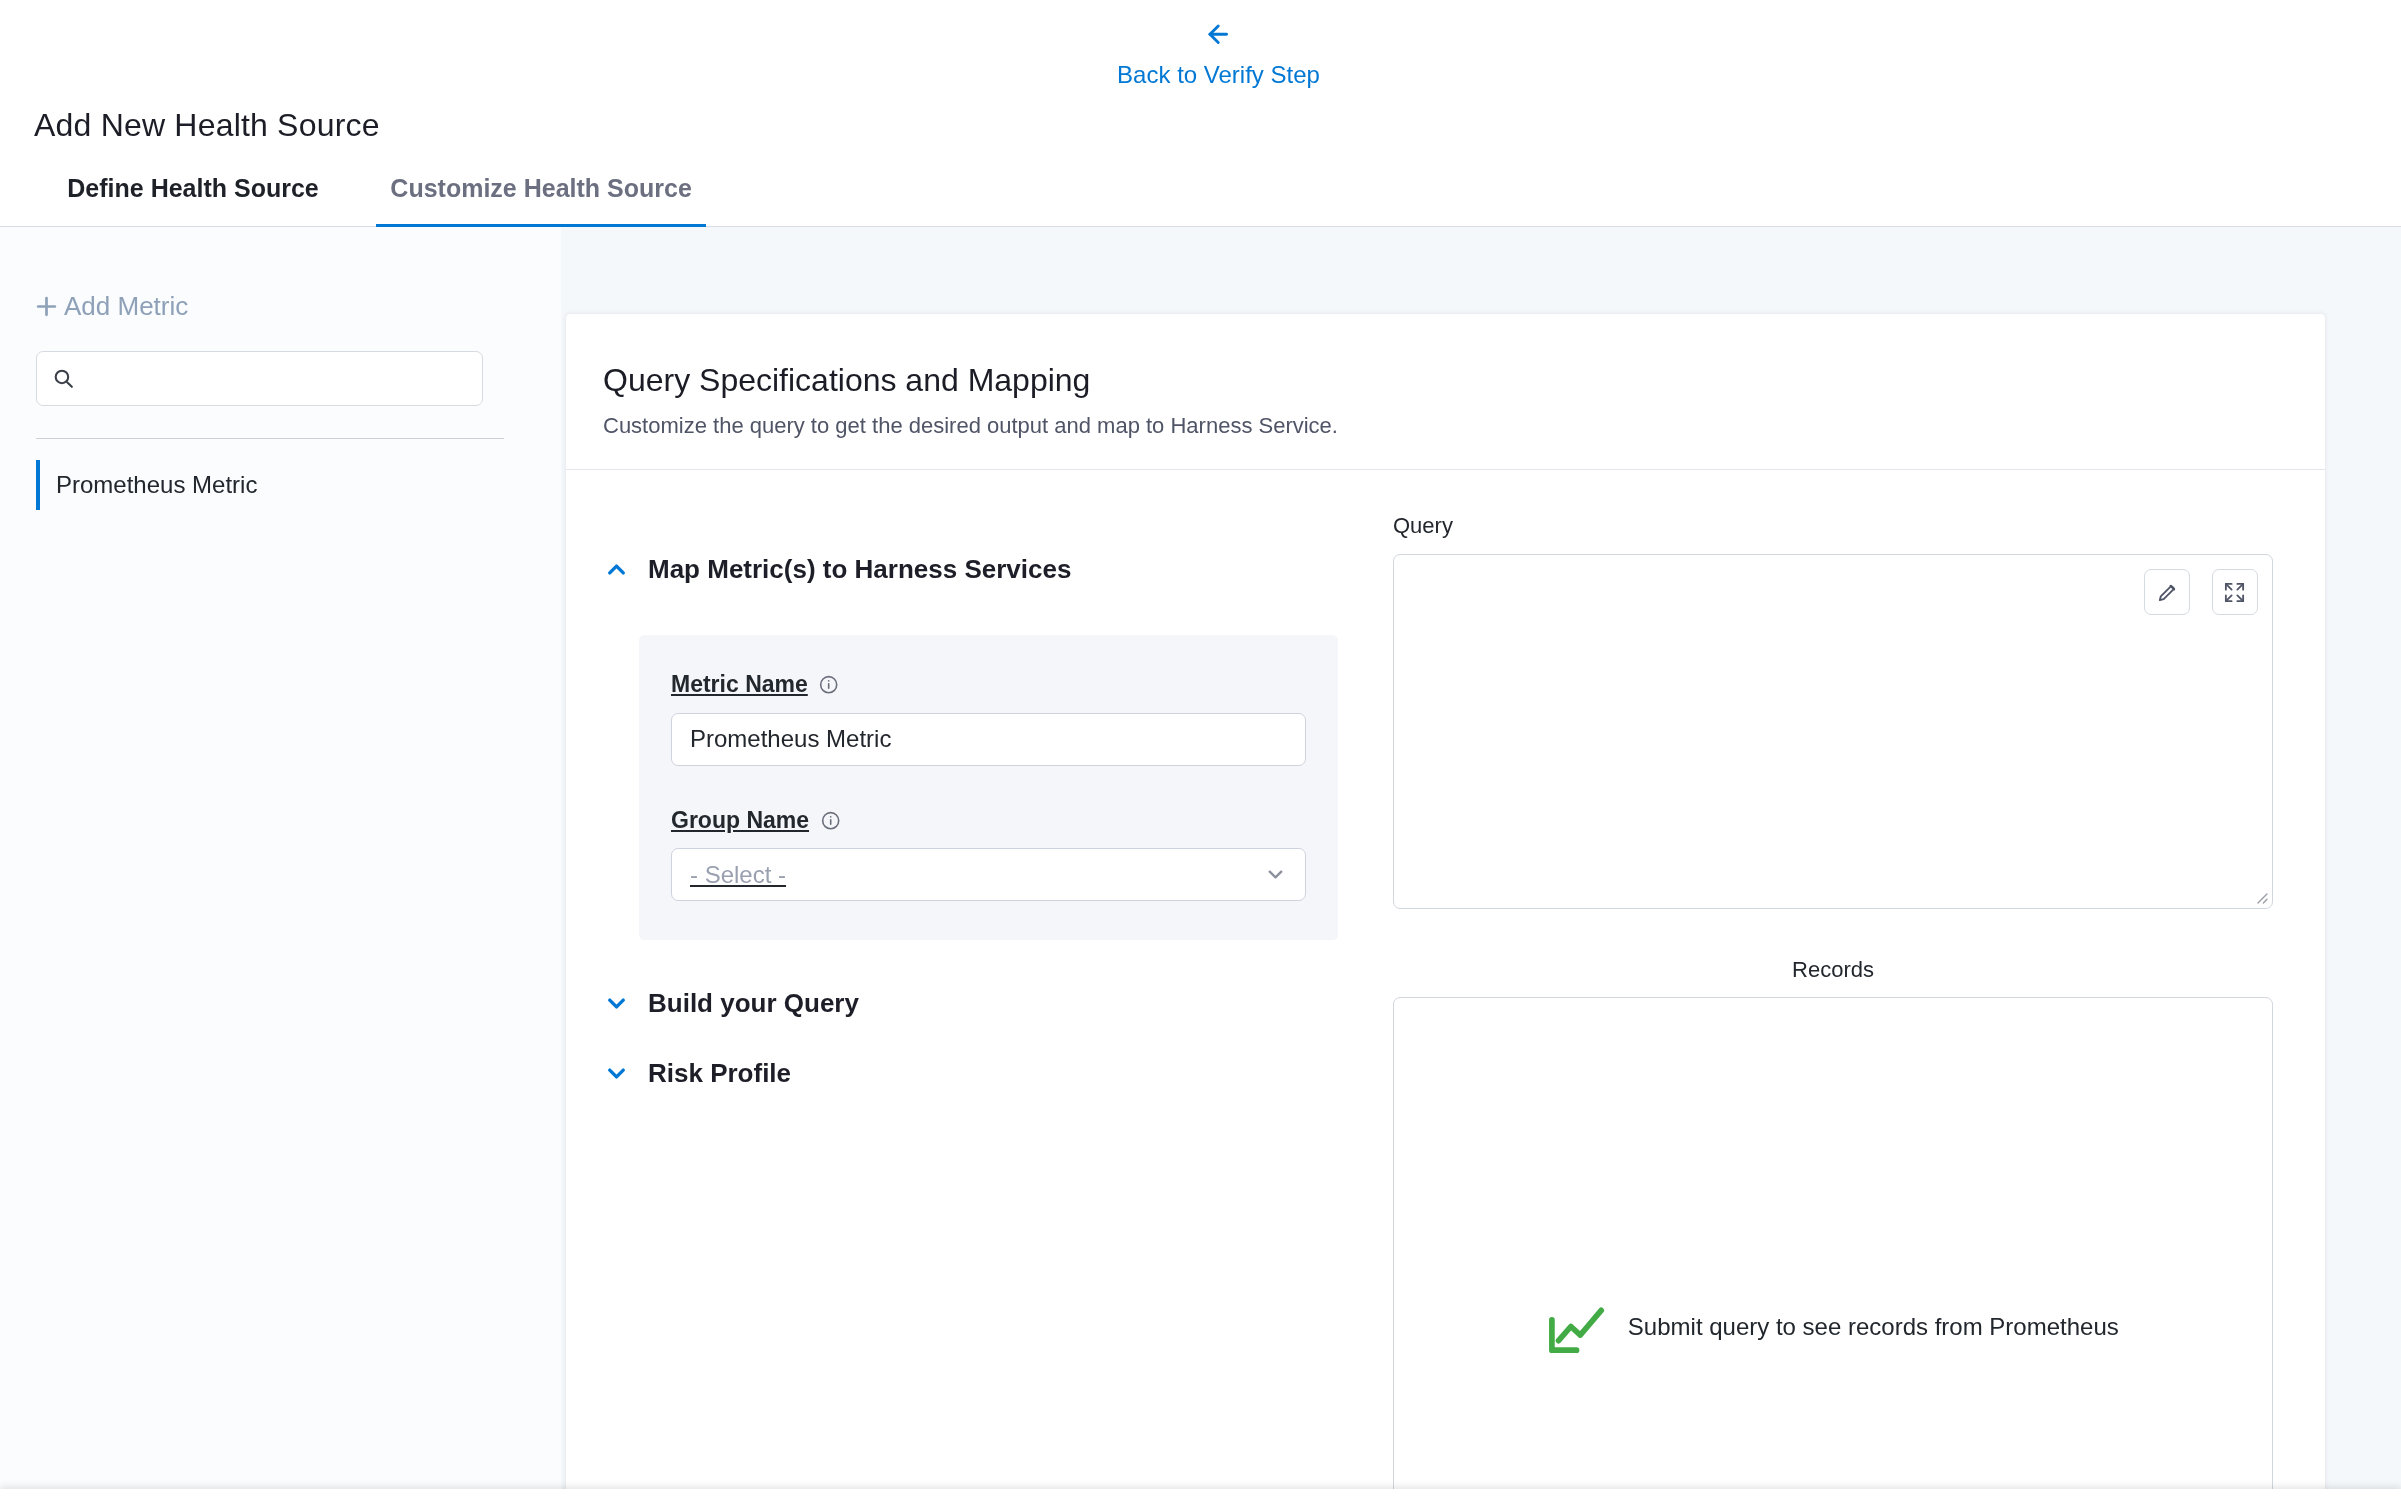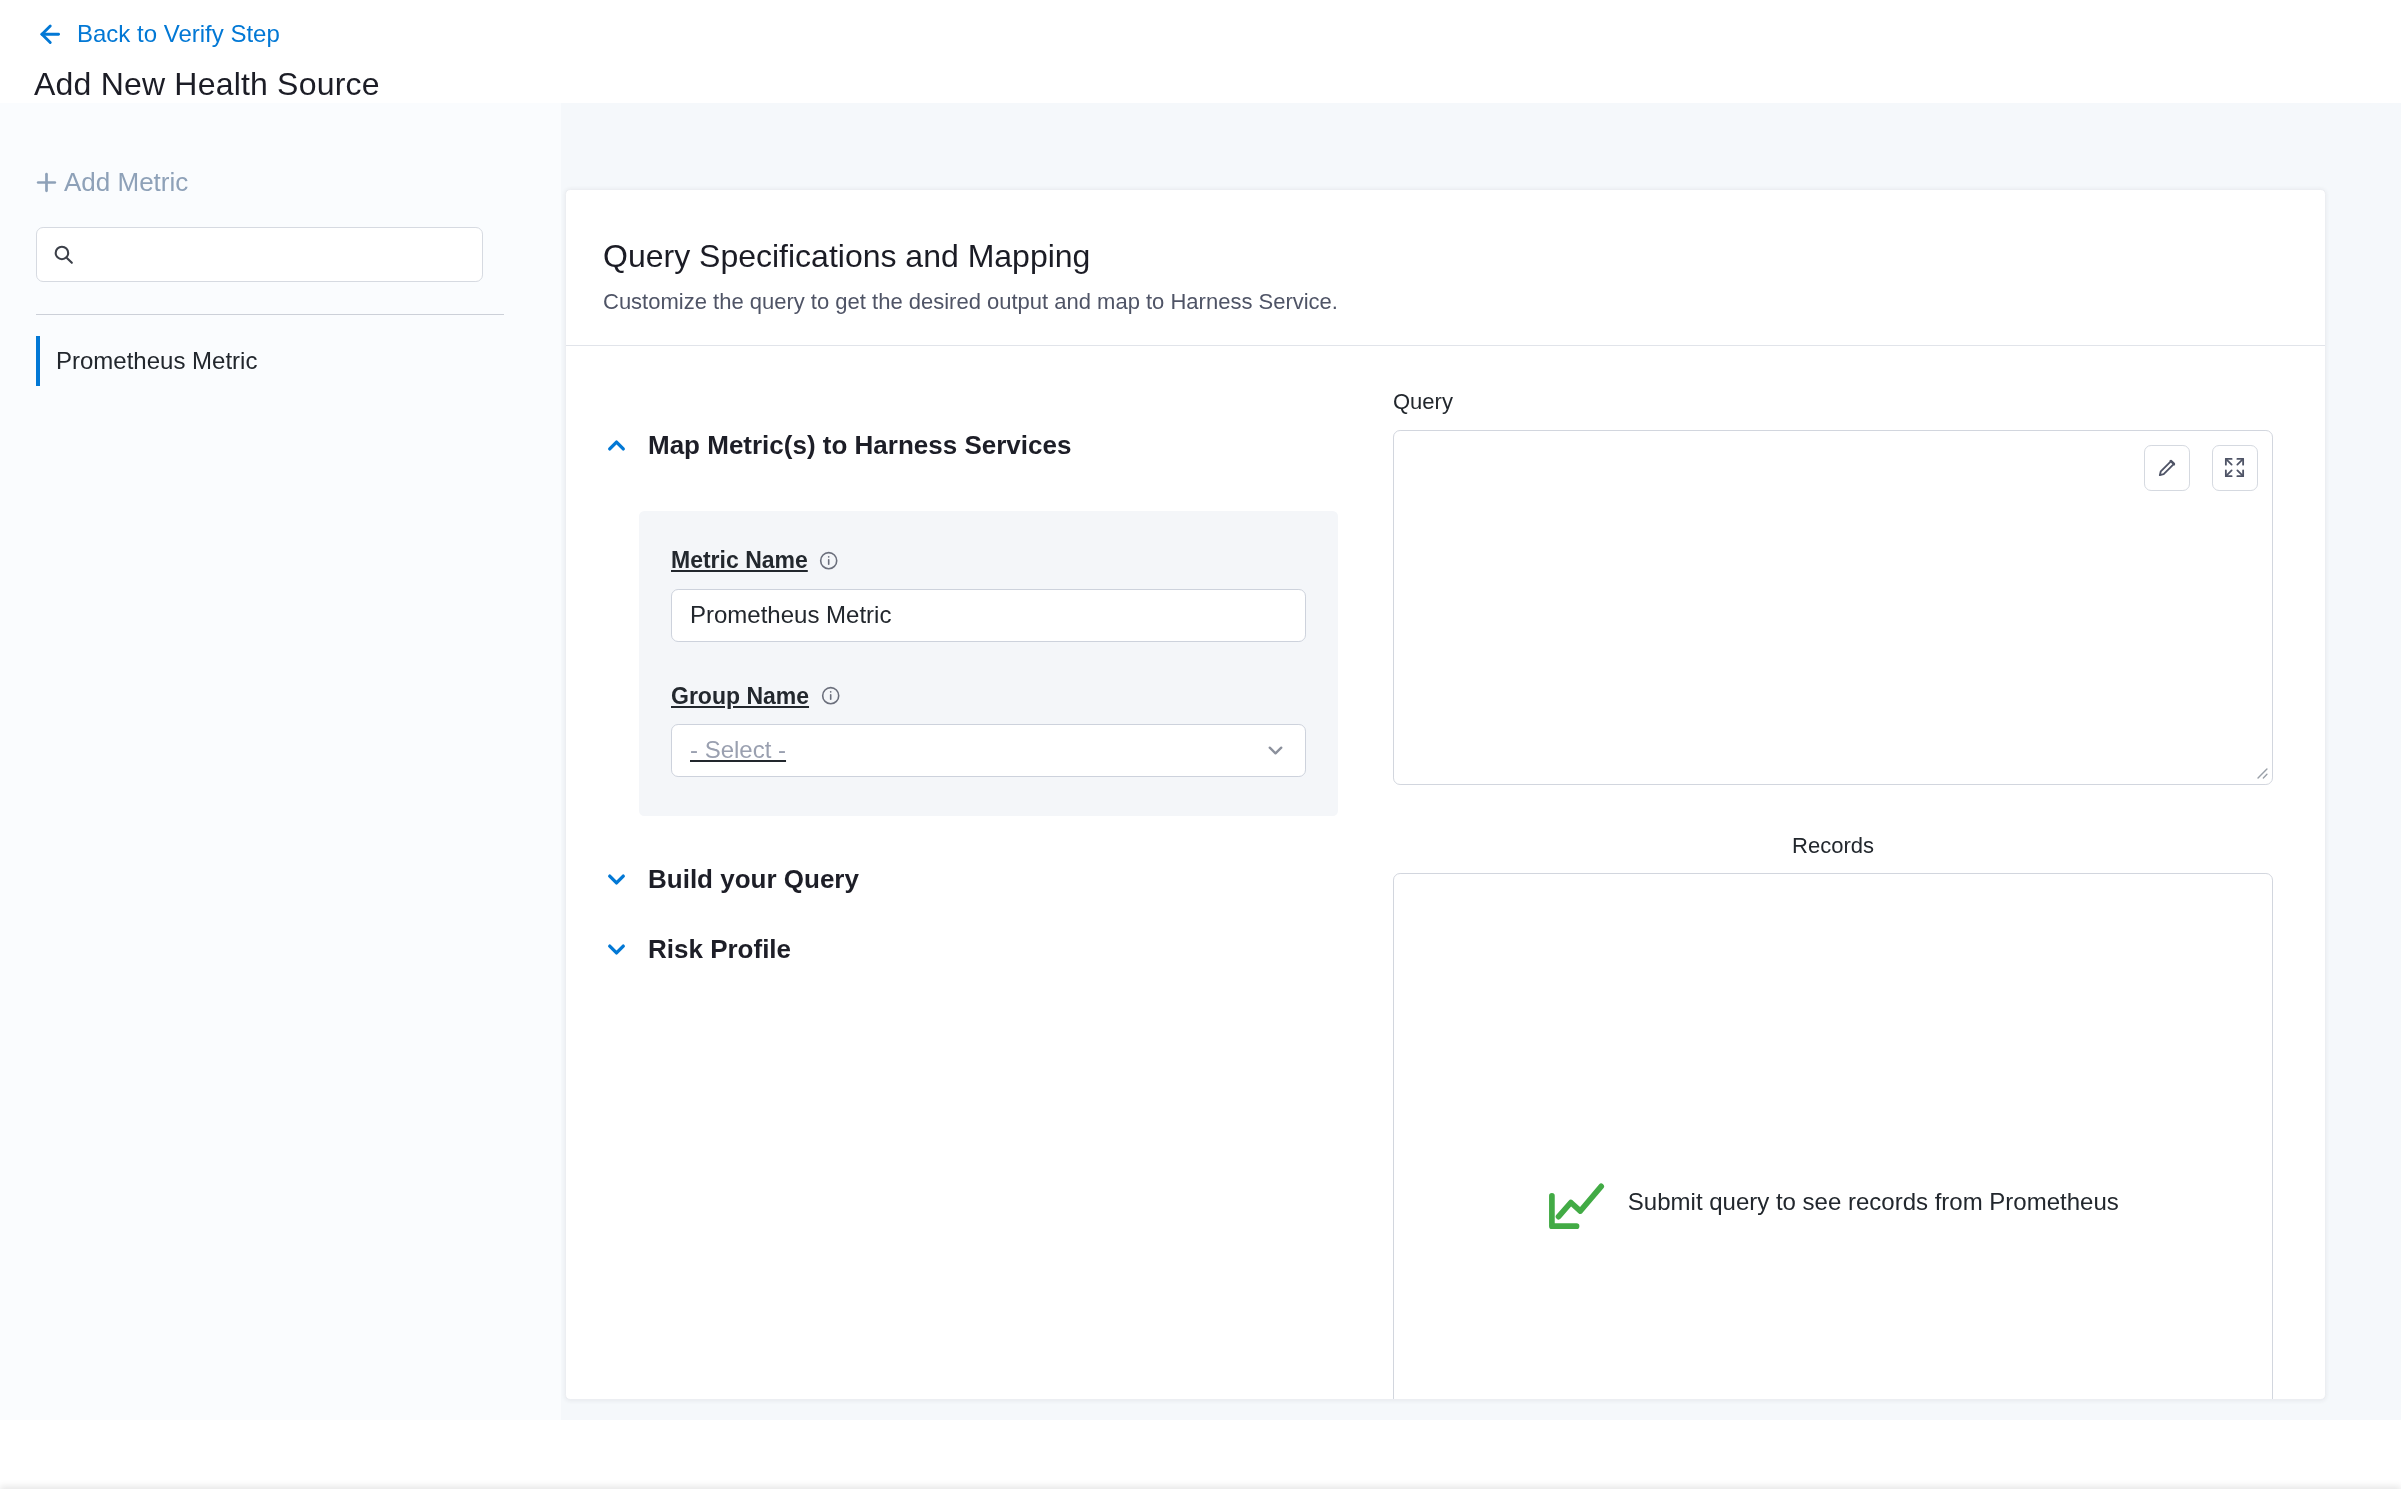--- a/index.html
+++ b/index.html
@@ -2,21 +2,21 @@
 <html style="font-size:14.3px"><head>
 <meta charset="utf-8">
 <style>
   * { margin:0; padding:0; box-sizing:border-box; }
   html,body { background:#ffffff; }
   body { font-family:"Liberation Sans", sans-serif; color:#22272d; }
   .screen { position:relative; width:2401px; height:1509px; background:#ffffff; overflow:hidden; }
 
   
   .header { background:#ffffff; }
-  .back-row { padding:19.6px 0 0 36px; display:flex; align-items:center; gap:12.5px; }
+  .back-row { padding:19.6px 0 0 36px; display:flex; align-items:center; gap:12.5px;flex-direction:column; }
   .back-link { color:#0278d5; font-size:24px; font-weight:500; cursor:pointer; }
   .page-title { margin:18px 0 0 34px; font-size:32px; font-weight:400; color:#1c1d26; letter-spacing:0.2px; }
   .tabs { margin-top:30px; padding-left:53px; display:flex; gap:43px; border-bottom:1.8px solid #d9dce3; }
   .tab { padding:0 14.3px 21.4px; font-size:25px; font-weight:600; color:#1f2128; cursor:pointer; border-bottom:4.5px solid transparent; margin-bottom:-1.8px; }
   .tab.active { color:#6b6f80; border-bottom-color:#0278d5; }
 
   
   .content { position:relative; height:1317px; background:#f5f8fb; }
   .sidebar { position:absolute; left:0; top:0; width:561px; height:100%; background:#fafcfe; }
   .add-metric { margin:64px 0 0 34px; display:inline-flex; align-items:center; gap:5px; color:#8ea1b8; font-size:26px; font-weight:500; cursor:pointer; }
@@ -70,20 +70,24 @@
     <div class="back-row">
       <span>
         <svg width="28.5" height="28.5" viewBox="0 0 24 24" fill="none" stroke="#0278d5" stroke-width="2.4" stroke-linecap="round" stroke-linejoin="round">
           <path d="M19 12H5"></path>
             <path d="M12 19l-7-7 7-7"></path>
         </svg>
       </span>
       <span class="back-link">Back to Verify Step</span>
     </div>
     <div class="page-title">Add New Health Source</div>
+    <div class="tabs">
+      <div class="tab">Define Health Source</div>
+      <div class="tab active">Customize Health Source</div>
+    </div>
   </div>
 
   <div class="content">
 
     <div class="sidebar">
       <div class="add-metric">
         <span>
           <svg width="25" height="25" viewBox="0 0 24 24" fill="none" stroke="#8ea1b8" stroke-width="2.6" stroke-linecap="round">
             <path d="M12 4v16"></path>
               <path d="M4 12h16"></path>

